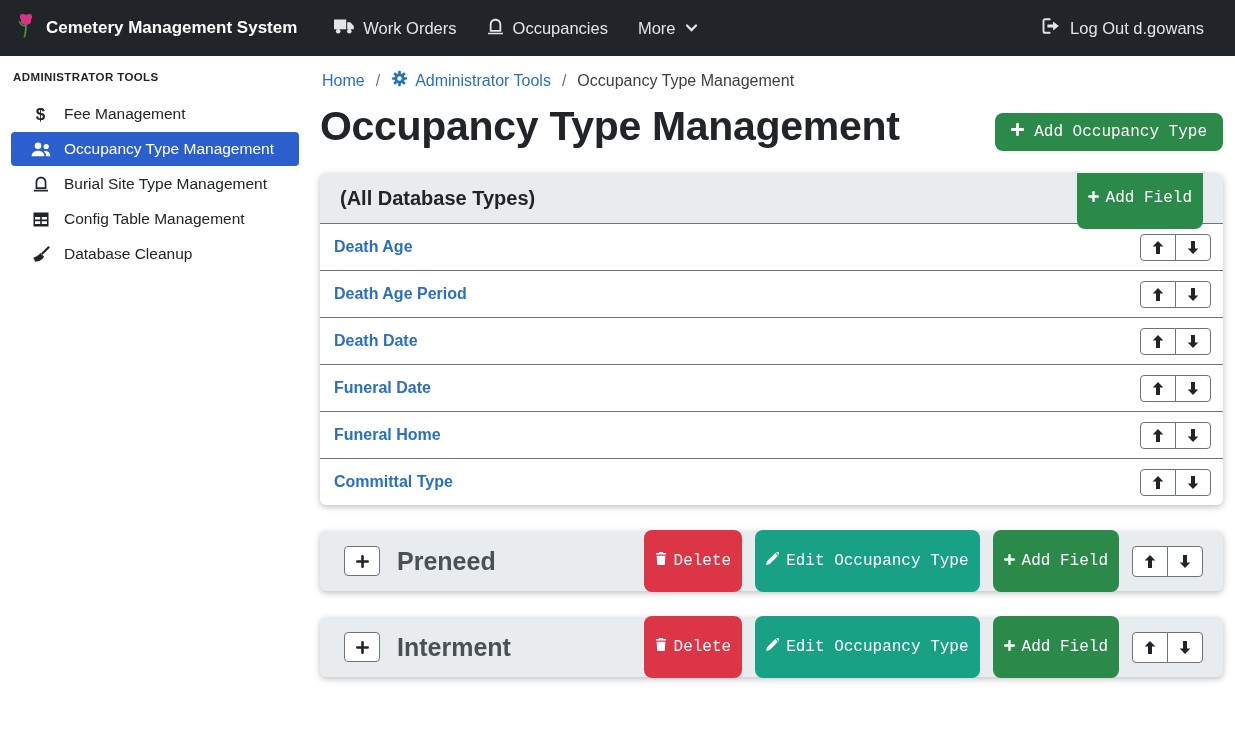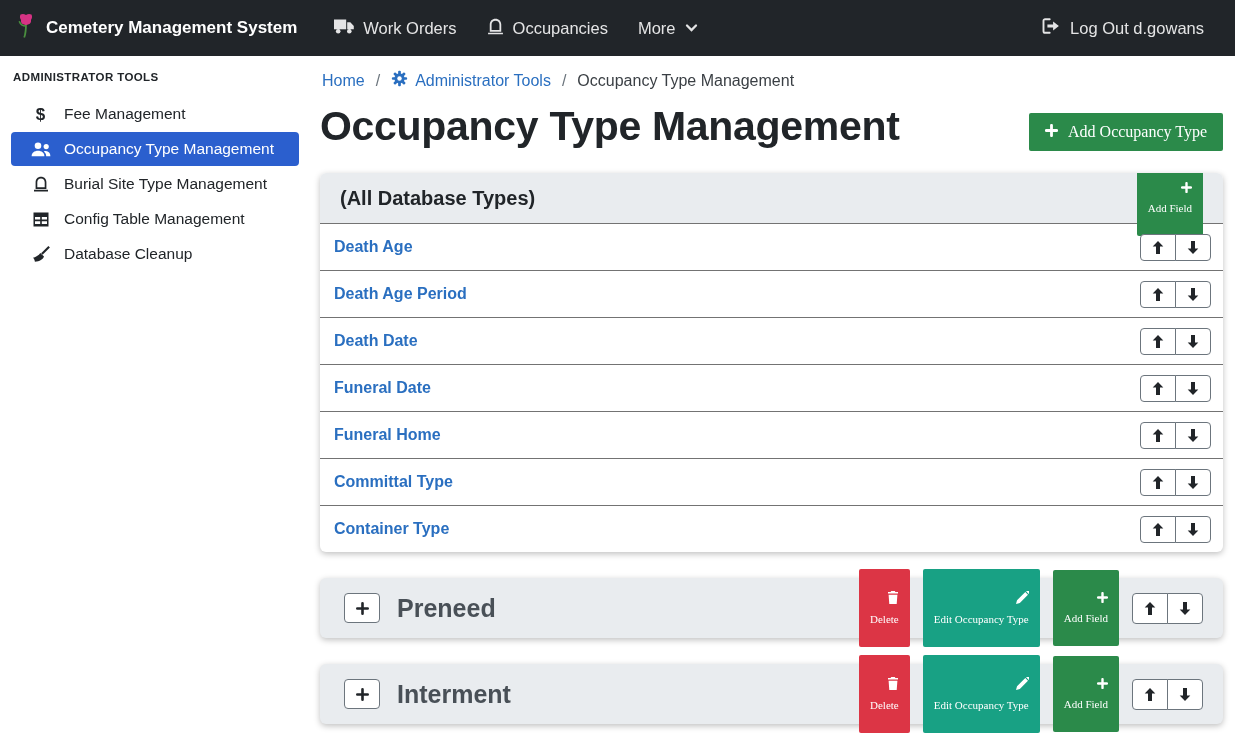--- a/index.html
+++ b/index.html
@@ -43,34 +43,34 @@
 
   
   .main { position:absolute; top:56px; left:310px; width:925px; height:550px; padding:8px 12px 0 10px; }
 
   .breadcrumb { display:flex; align-items:center; gap:11px; font-size:16px; color:#6c757d; padding:6px 0 0 2px; }
   .bc-link { color:#2a6fc0; cursor:pointer; display:flex; align-items:center; gap:7px; }
   .bc-current { color:#3a3f44; }
 
   .title-row { display:flex; justify-content:space-between; align-items:flex-start; margin-top:12px; }
   h1.page-title { margin:0; font-size:41px; font-weight:600; color:#212529; letter-spacing:-.3px; }
-  .btn { border:none; border-radius:2px; cursor:pointer; display:inline-flex; align-items:flex-end; font-family:Liberation Serif, serif; }
+  .btn { border:none; border-radius:8px; cursor:pointer; display:inline-flex; align-items:flex-start; font-family:Liberation Mono, monospace; }
   .btn-add-type { background:#2b8a4a; color:#fff; font-size:16px; padding:10px 16px; gap:10px; margin-top:10px; }
 
   
   .card {
     margin-top:22px; background:#fff; border-radius:6px;
     box-shadow:0 2px 6px rgba(0,0,0,.25); overflow:hidden;
   }
   .card-header {
     background:#e9ecef; padding:11px 20px; height:50px;
     display:flex; justify-content:space-between; align-items:center;
   }
   .card-title { font-size:20px; font-weight:600; color:#212529; }
-  .btn-sm { font-size:11px; padding:22px 11px; gap:7px; color:#fff;flex-direction:column; }
+  .btn-sm { font-size:16px; padding:22px 11px; gap:7px; color:#fff; }
   .btn-green { background:#2b8a4a; }
   .btn-red { background:#dc3545; }
   .btn-teal { background:#18a184; }
 
   .field-row {
     display:flex; justify-content:space-between; align-items:center;
     padding:10px 12px 10px 14px; border-top:1px solid #737373; height:47px;
   }
   .field-link { color:#2a6fc0; font-weight:700; font-size:16px; cursor:pointer; }
 
@@ -345,35 +345,20 @@
               </svg>
             </button>
           <button class="btn-arrow down">
               <svg width="12" height="13" viewBox="0 0 12 13">
                 <path fill="currentColor" d="M6 13L.7 7.6H4V0h4v7.6h3.3z"></path>
               </svg>
             </button>
         </span>
       </div>
 
-      <div class="field-row">
-        <span class="field-link">Container Type</span>
-        <span class="arrow-group">
-          <button class="btn-arrow up">
-              <svg width="12" height="13" viewBox="0 0 12 13">
-                <path fill="currentColor" d="M6 0l5.3 5.4H8V13H4V5.4H.7z"></path>
-              </svg>
-            </button>
-          <button class="btn-arrow down">
-              <svg width="12" height="13" viewBox="0 0 12 13">
-                <path fill="currentColor" d="M6 13L.7 7.6H4V0h4v7.6h3.3z"></path>
-              </svg>
-            </button>
-        </span>
-      </div>
     </div>
 
     <div class="section-bar">
       <button class="btn-expand">
         <svg width="13" height="13" viewBox="0 0 12 12">
             <path d="M6 1.2v9.6M1.2 6h9.6" stroke="currentColor" stroke-width="2.4" stroke-linecap="round"></path>
           </svg>
       </button>
       <span class="section-title">Preneed</span>
       <span class="section-actions">

